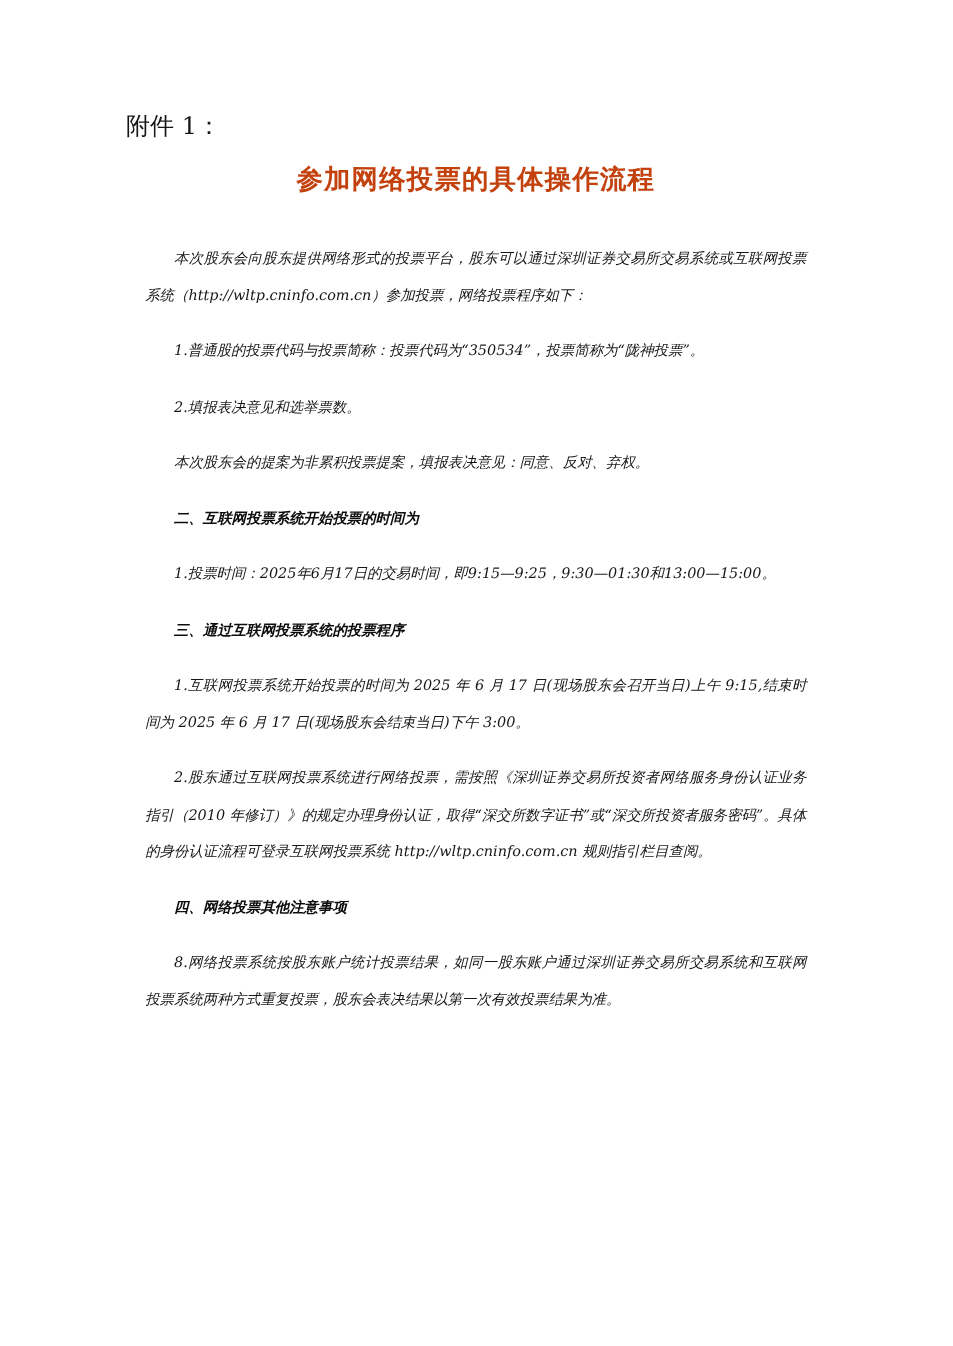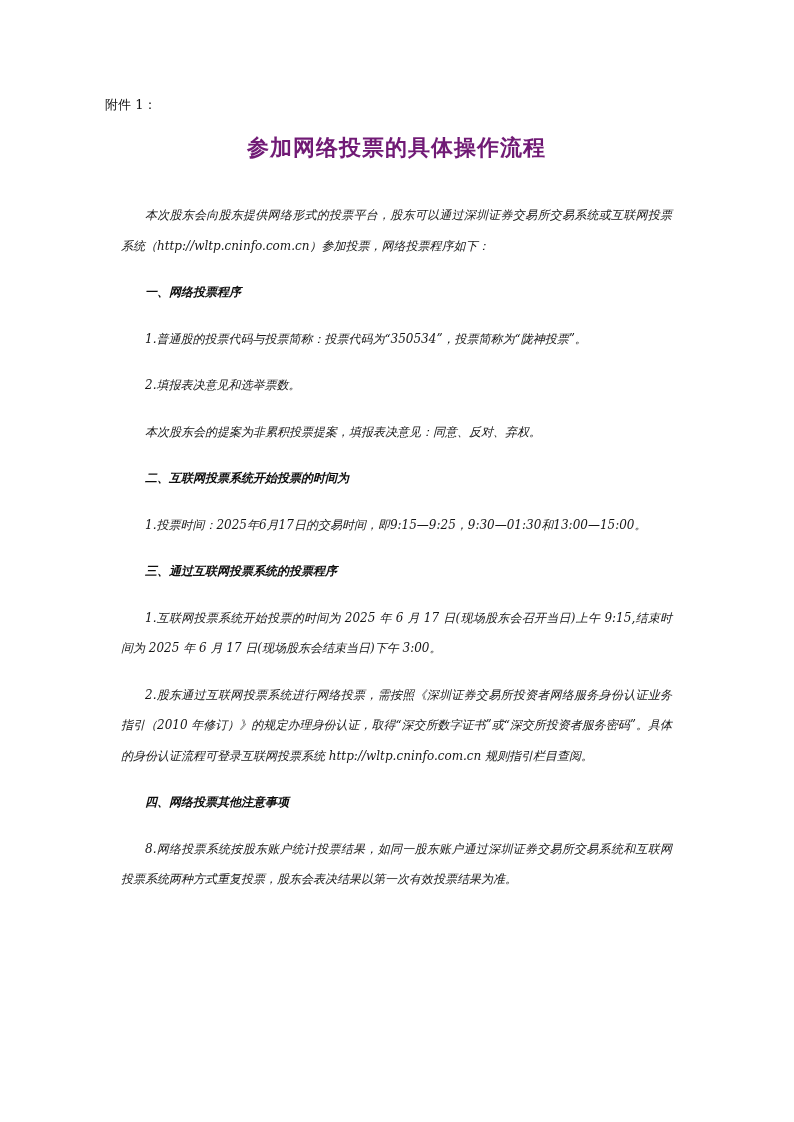--- a/index.html
+++ b/index.html
@@ -12,33 +12,33 @@
     width: 794px;
     height: 1122px;
     background: #ffffff;
     box-sizing: border-box;
     padding: 90px 106px 0 105px;
     overflow: hidden;
     color: #161616;
     font-family: "DejaVu Serif", "Liberation Serif", serif;
   }
   .attachment-label {
-    font-size: 13px;
+    font-size: 20px;
     line-height: 30px;
     margin: 0 0 14px 0;
   }
   .doc-title {
-    font-family: Liberation Mono, monospace;
+    font-family: Liberation Serif, serif;
     font-weight: bold;
     font-size: 22px;
     line-height: 32px;
     text-align: center;
     letter-spacing: 1px;
     margin: 0 0 34px 0;
-    color: #701a75;
+    color: #c2410c;
   }
   .doc-body p {
     margin: 16px;
     font-size: 12px;
     line-height: 30.5px;
     text-align: justify;
     text-justify: inter-ideograph;
     text-indent: 2em;
     word-break: break-word;
     font-style: italic;
@@ -54,21 +54,20 @@
 <body>
 
 <div class="page">
 
   <p class="attachment-label">附件 1：</p>
 
   <h1 class="doc-title">参加网络投票的具体操作流程</h1>
 
   <div class="doc-body">
     <p class="para">本次股东会向股东提供网络形式的投票平台，股东可以通过深圳证券交易所交易系统或互联网投票系统（http://wltp.cninfo.com.cn）参加投票，网络投票程序如下：</p>
-    <p class="heading">一、网络投票程序</p>
     <p class="para">1.普通股的投票代码与投票简称：投票代码为“350534”，投票简称为“陇神投票”。</p>
     <p class="para">2.填报表决意见和选举票数。</p>
     <p class="para">本次股东会的提案为非累积投票提案，填报表决意见：同意、反对、弃权。</p>
     <p class="heading">二、互联网投票系统开始投票的时间为</p>
     <p class="para">1.投票时间：2025年6月17日的交易时间，即9:15—9:25，9:30—01:30和13:00—15:00。</p>
     <p class="heading">三、通过互联网投票系统的投票程序</p>
     <p class="para">1.互联网投票系统开始投票的时间为 2025 年 6 月 17 日(现场股东会召开当日)上午 9:15,结束时间为 2025 年 6 月 17 日(现场股东会结束当日)下午 3:00。</p>
     <p class="para">2.股东通过互联网投票系统进行网络投票，需按照《深圳证券交易所投资者网络服务身份认证业务指引（2010 年修订）》的规定办理身份认证，取得“深交所数字证书”或“深交所投资者服务密码”。具体的身份认证流程可登录互联网投票系统 http://wltp.cninfo.com.cn 规则指引栏目查阅。</p>
     <p class="heading">四、网络投票其他注意事项</p>
     <p class="para">8.网络投票系统按股东账户统计投票结果，如同一股东账户通过深圳证券交易所交易系统和互联网投票系统两种方式重复投票，股东会表决结果以第一次有效投票结果为准。</p>

